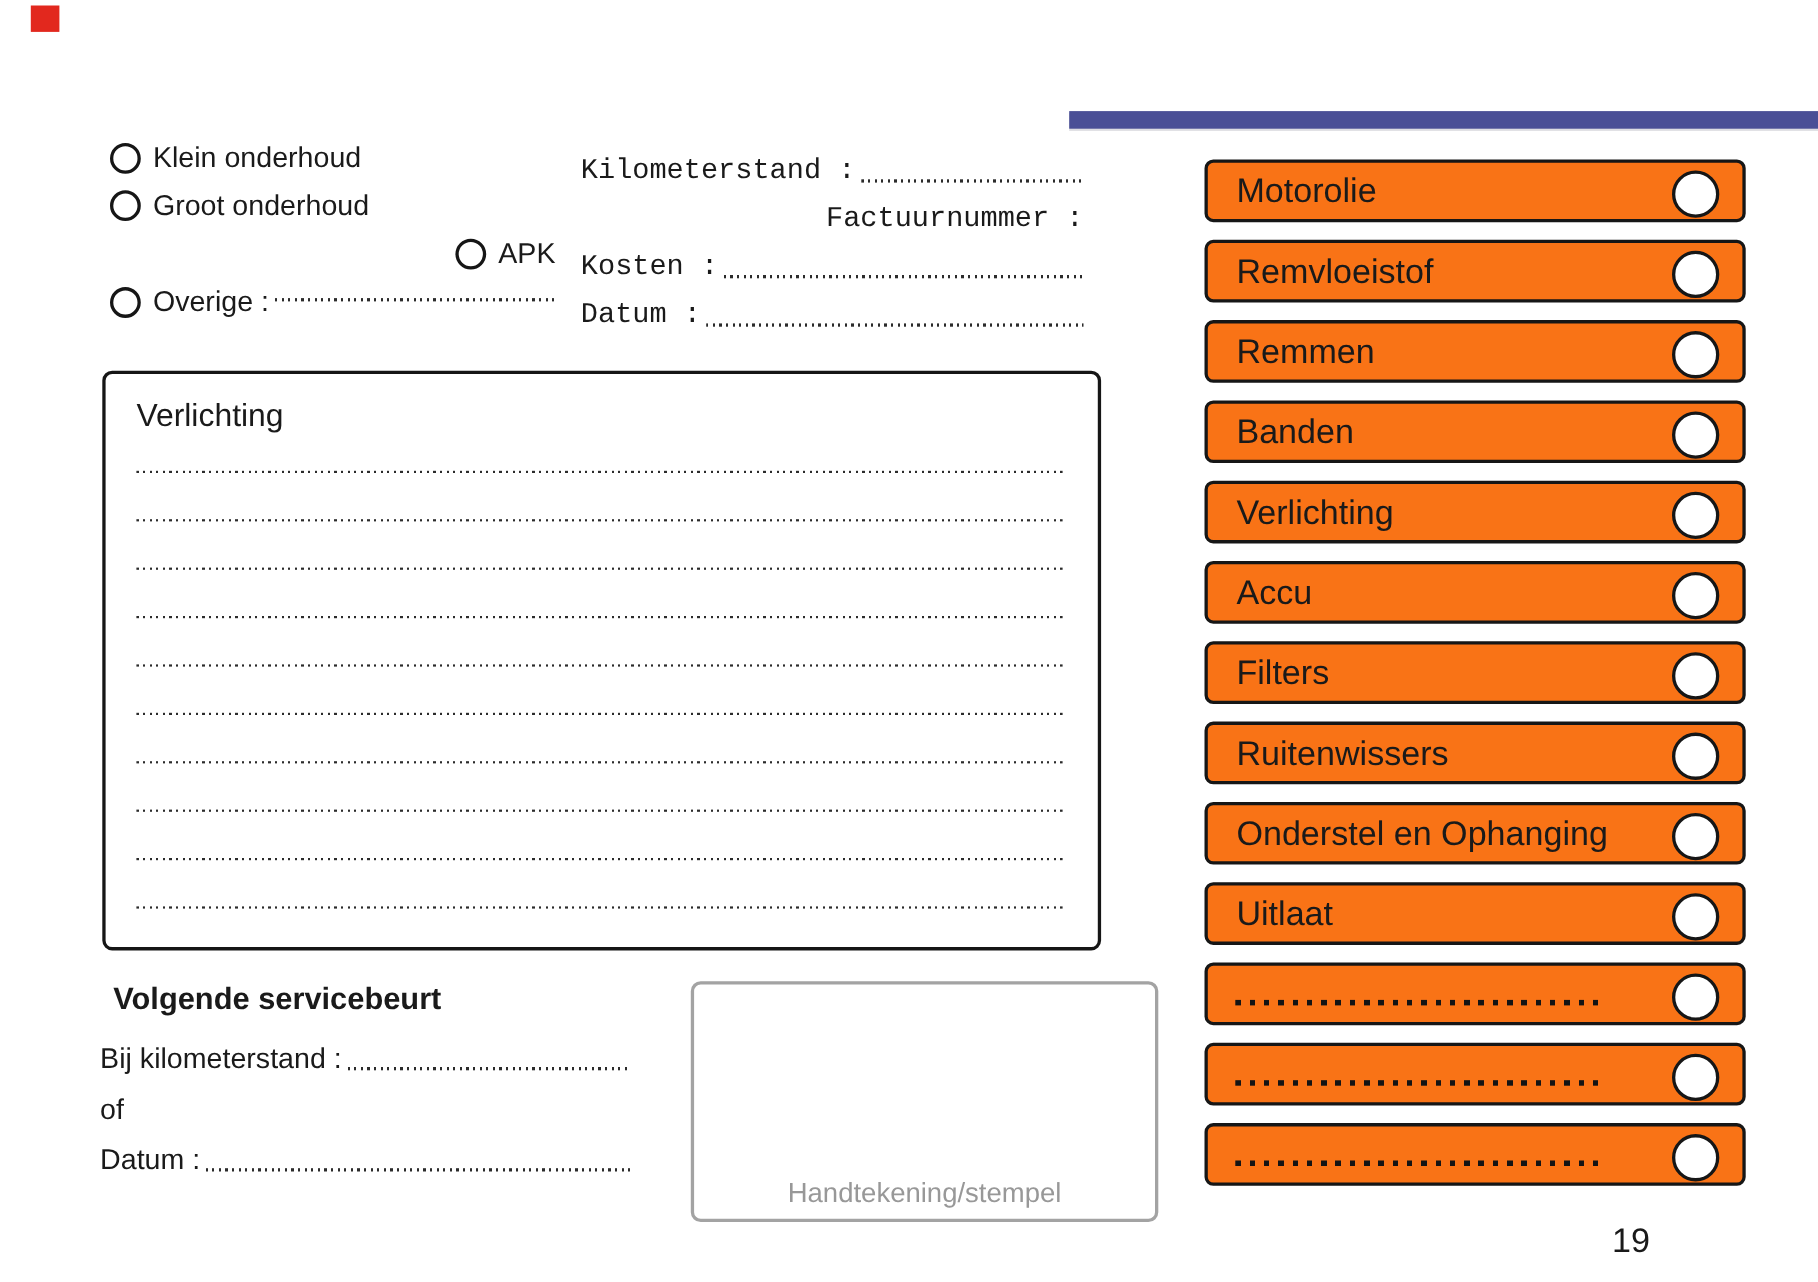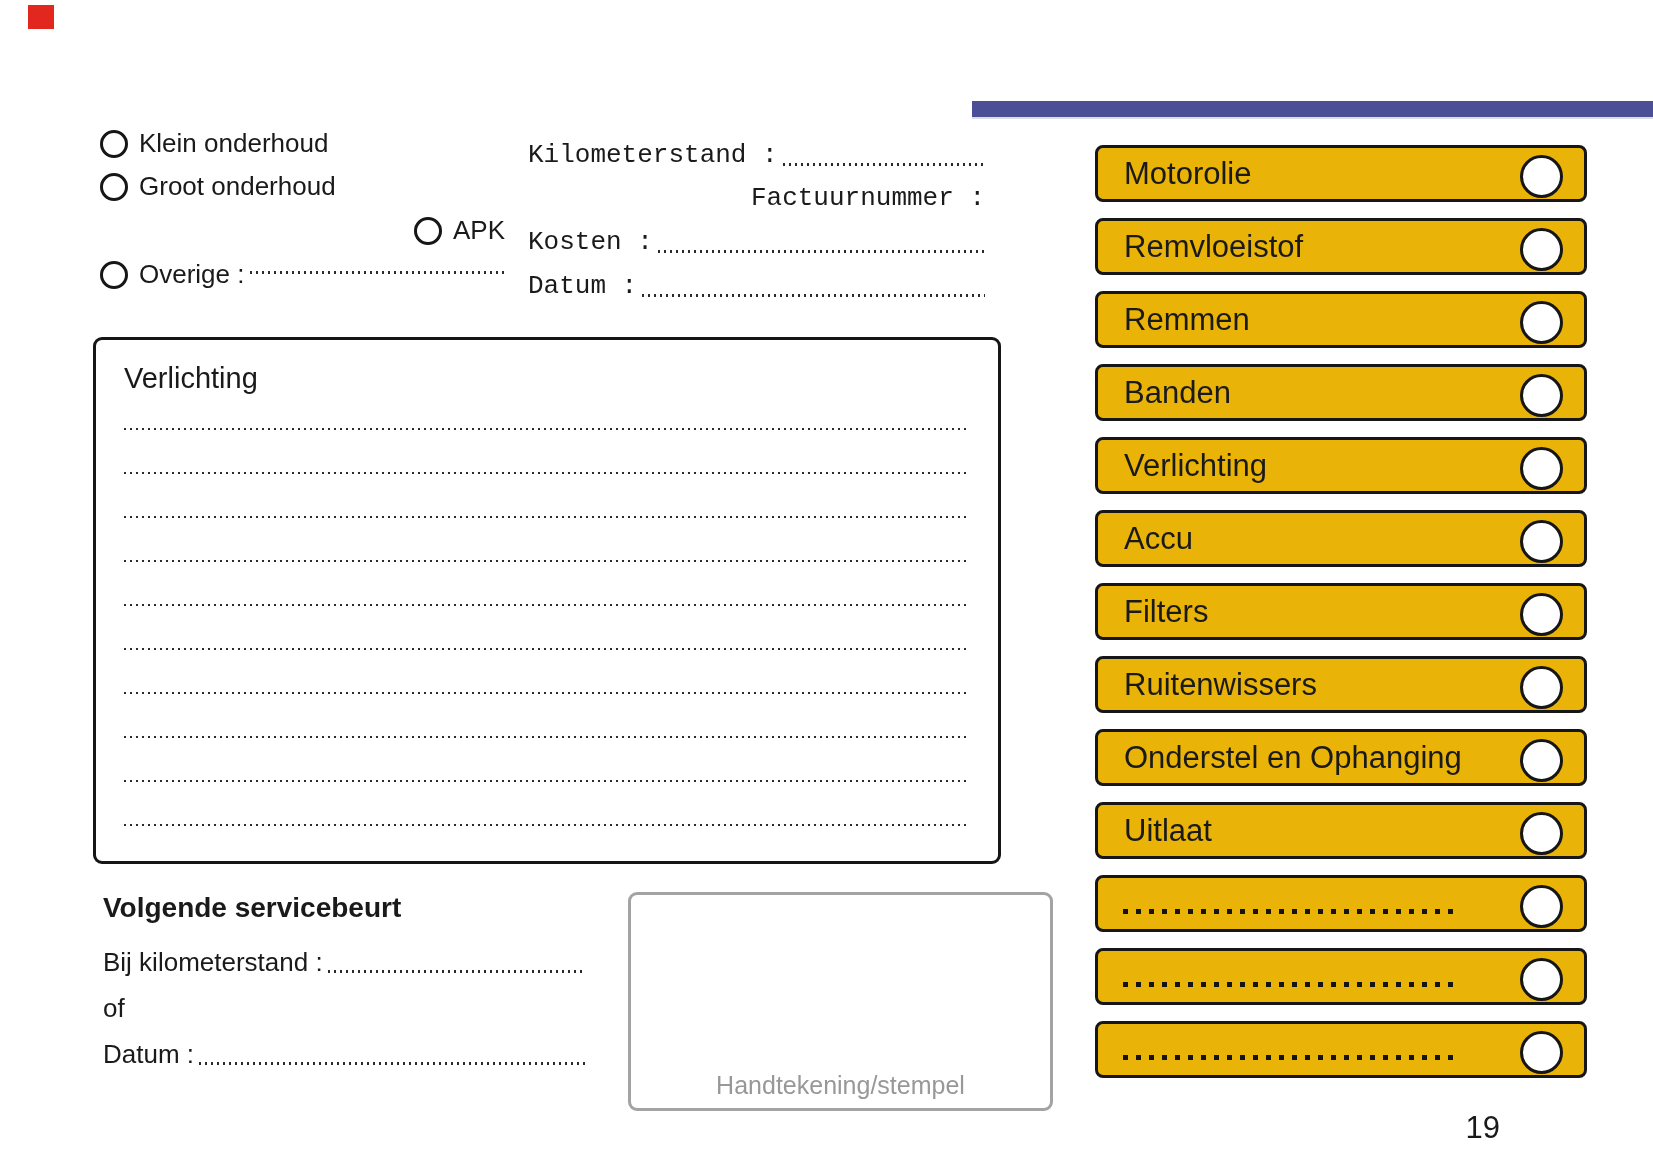--- a/index.html
+++ b/index.html
@@ -23,27 +23,27 @@
   #invoice-fields-group{position:absolute;left:528px;top:140px;width:457px;height:170px;font-family:Liberation Mono, monospace;}
   .field-row{position:absolute;left:0;display:flex;align-items:flex-end;width:100%;height:31px;}
   .field-label{font-size:26px;white-space:nowrap;line-height:31px;}
   
   #remarks-box{position:absolute;left:93px;top:337px;width:902px;height:521px;border:3px solid #161616;border-radius:9px;background:#fff;}
   #remarks-title{position:absolute;left:28px;top:22px;font-size:29px;}
   .remarks-line{position:absolute;left:28px;width:842px;height:2px;background-image:repeating-linear-gradient(to right,#2b2b2b 0 2px,transparent 2px 6px);}
   
   #next-service-title{position:absolute;left:91px;top:892px;font-size:28px;font-weight:bold;white-space:nowrap;margin-left:12px;}
   #next-service-fields{position:absolute;left:91px;top:946px;width:482px;height:120px;}
-  .ns-row{position:absolute;left:12px;display:flex;align-items:flex-end;width:100%;height:32px;}
+  .ns-row{position:absolute;left:0;display:flex;align-items:flex-end;width:100%;height:32px;}
   
   #signature-box{position:absolute;left:628px;top:892px;width:419px;height:213px;border:3px solid #a3a3a3;border-radius:9px;background:#fff;}
   #signature-caption{position:absolute;left:0;right:0;bottom:8px;text-align:center;font-size:25px;color:#989898;}
   
   #checklist{position:absolute;left:1095px;top:145px;width:492px;height:933px;}
-  .check-item{position:absolute;left:0;width:492px;height:57px;border:3px solid #161616;border-radius:8px;background:#eab308;box-sizing:border-box;}
+  .check-item{position:absolute;left:0;width:492px;height:57px;border:3px solid #161616;border-radius:8px;background:#f97316;box-sizing:border-box;}
   .check-item-label{position:absolute;left:26px;top:0;height:51px;display:flex;align-items:center;font-size:31px;white-space:nowrap;}
   .check-dotted{position:absolute;left:25px;top:31px;width:330px;}
   .check-circle{position:absolute;right:21px;top:7px;width:37px;height:37px;border:3px solid #161616;border-radius:50%;background:#fff;}
   
   #page-number{position:absolute;left:1410px;top:1110px;width:90px;text-align:right;font-size:31px;}
 </style>
 </head>
 <body>
 
 <div id="page">

